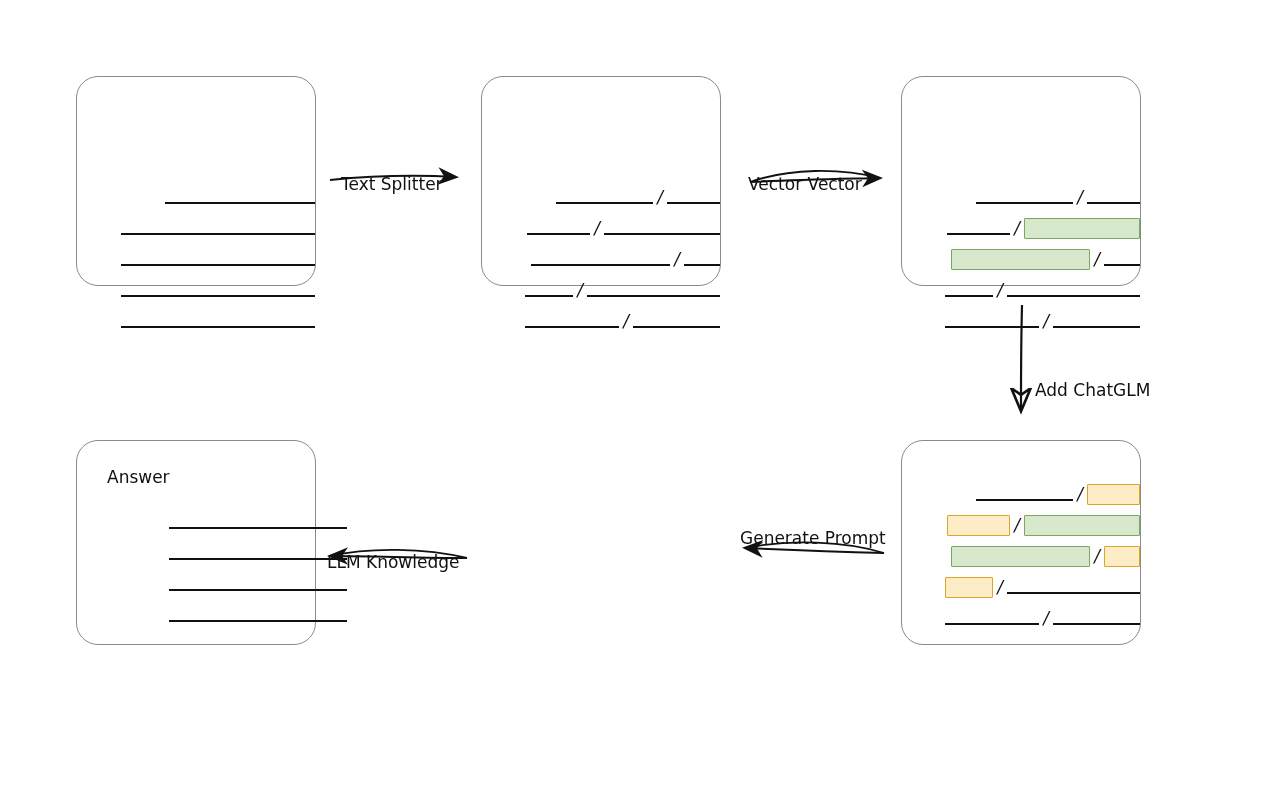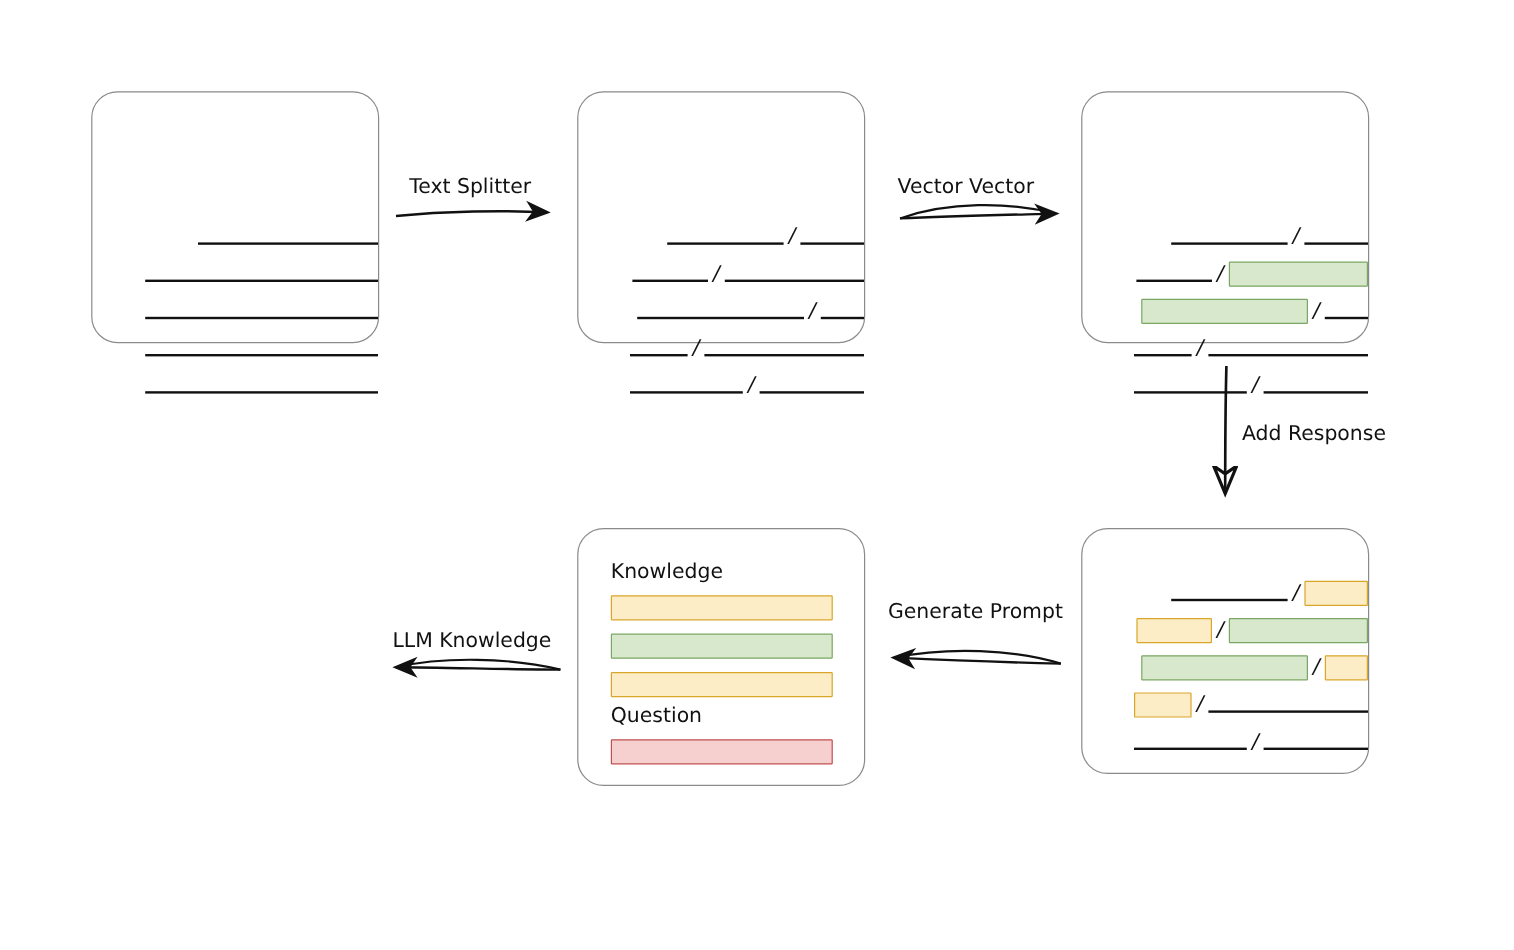--- a/index.html
+++ b/index.html
@@ -91,20 +91,21 @@
     border-radius: 1px;
   }
 
   
   .arrow-label {
     position: absolute;
     font-family: "DejaVu Sans", sans-serif;
     font-size: 17px;
     color: #111111;
     white-space: nowrap;
+    margin-top: 28px;
   }
 
   
   .caption {
     position: absolute;
     font-family: "DejaVu Sans", sans-serif;
     font-size: 17px;
     color: #111111;
     white-space: nowrap;
   }
@@ -154,21 +155,21 @@
     </g>
 
     <g>
       <path d="M467,558 C425,548 370,547 330,556" fill="none" stroke="#111" stroke-width="1.8"></path>
       <path d="M467,558 C424,558 368,556 330,556" fill="none" stroke="#111" stroke-width="2" marker-end="url(#ahl)"></path>
     </g>
   </svg>
 
   <div class="arrow-label" style="left:341px; top:146px;">Text Splitter</div>
   <div class="arrow-label" style="left:748px; top:146px;">Vector Vector</div>
-  <div class="arrow-label" style="left:1035px; top:352px;">Add Response</div>
+  <div class="arrow-label" style="left:1035px; top:352px;">Add ChatGLM</div>
   <div class="arrow-label" style="left:740px; top:500px;">Generate Prompt</div>
   <div class="arrow-label" style="left:327px; top:524px;">LLM Knowledge</div>
 
   <div class="card" style="left:76px; top:76px; width:240px; height:210px;">
     <div class="card-body">
       <div class="row" style="top:109px; padding-right:26px;">
         <span class="seg-line" style="width:150px;"></span>
       </div>
       <div class="row" style="top:140px; padding-right:26px;">
         <span class="seg-line" style="width:194px;"></span>
@@ -268,29 +269,33 @@
         <span class="seg-line" style="width:133px;"></span>
       </div>
       <div class="row" style="top:166px; padding-right:26px;">
         <span class="seg-line" style="width:94px;"></span>
         <span class="seg-slash">/</span>
         <span class="seg-line" style="width:87px;"></span>
       </div>
     </div>
   </div>
 
-  <div class="card" style="left:481px; top:440px; width:240px; height:215px;">
-    <div class="card-body">
-      <div class="card-label" style="left:27px; top:26px;">Knowledge</div>
-
-      <div class="kbar chip-yellow" style="left:27px; top:55px; width:185px;"></div>
-      <div class="kbar chip-green" style="left:27px; top:87px; width:185px;"></div>
-      <div class="kbar chip-yellow" style="left:27px; top:119px; width:185px;"></div>
-
-      <div class="card-label" style="left:27px; top:146px;">Question</div>
-
-      <div class="kbar chip-red" style="left:27px; top:175px; width:185px;"></div>
-    </div>
-  </div>
-
+
+  <div class="card" style="left:76px; top:440px; width:240px; height:205px;">
+    <div class="card-body">
+      <div class="card-label" style="left:30px; top:26px;">Answer</div>
+      <div class="row" style="top:70px; padding-left:32px;">
+        <span class="seg-line" style="width:178px;"></span>
+      </div>
+      <div class="row" style="top:101px; padding-left:32px;">
+        <span class="seg-line" style="width:178px;"></span>
+      </div>
+      <div class="row" style="top:132px; padding-left:32px;">
+        <span class="seg-line" style="width:178px;"></span>
+      </div>
+      <div class="row" style="top:163px; padding-left:32px;">
+        <span class="seg-line" style="width:178px;"></span>
+      </div>
+    </div>
+  </div>
 
 
 </div>
 
 </body></html>

